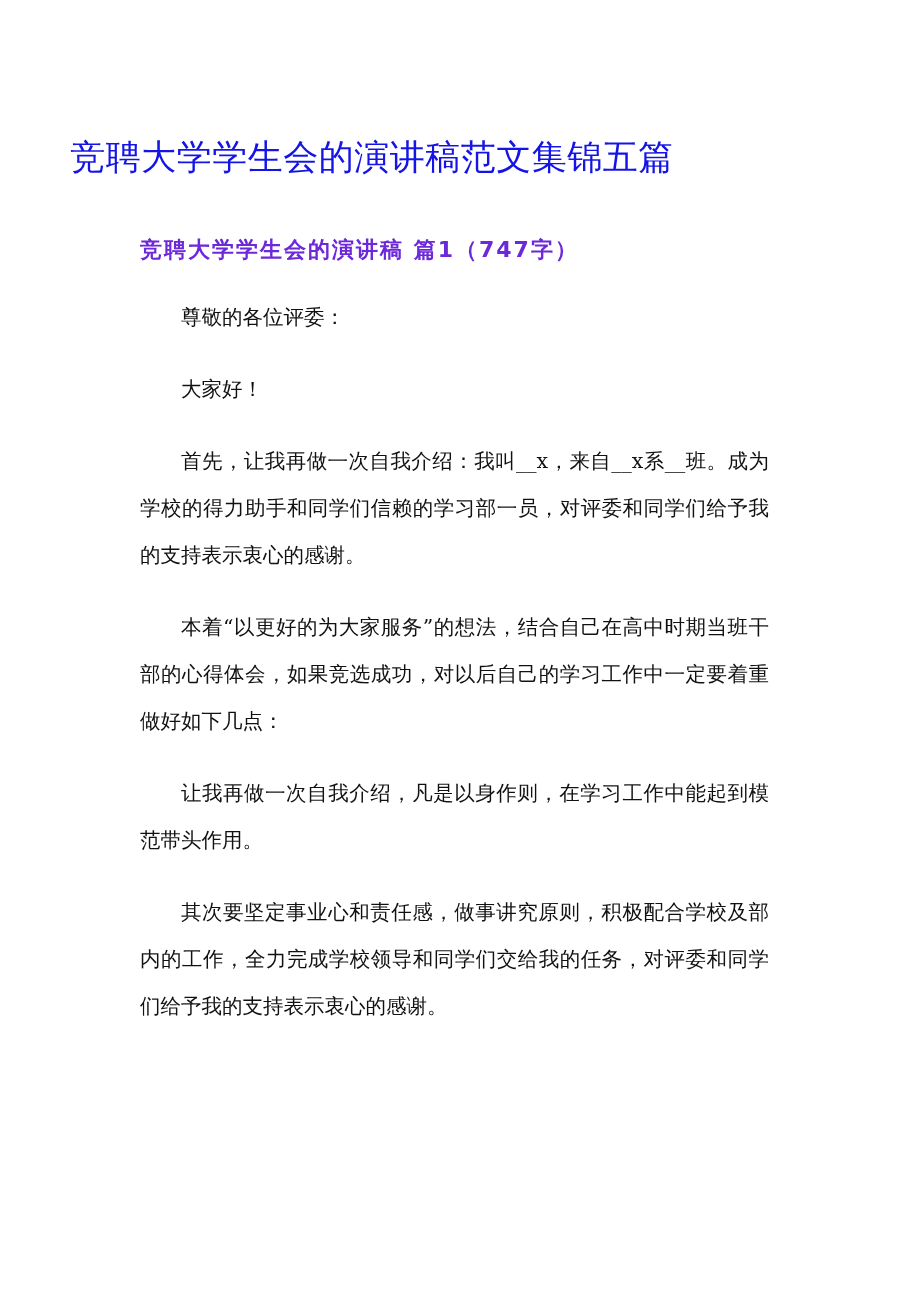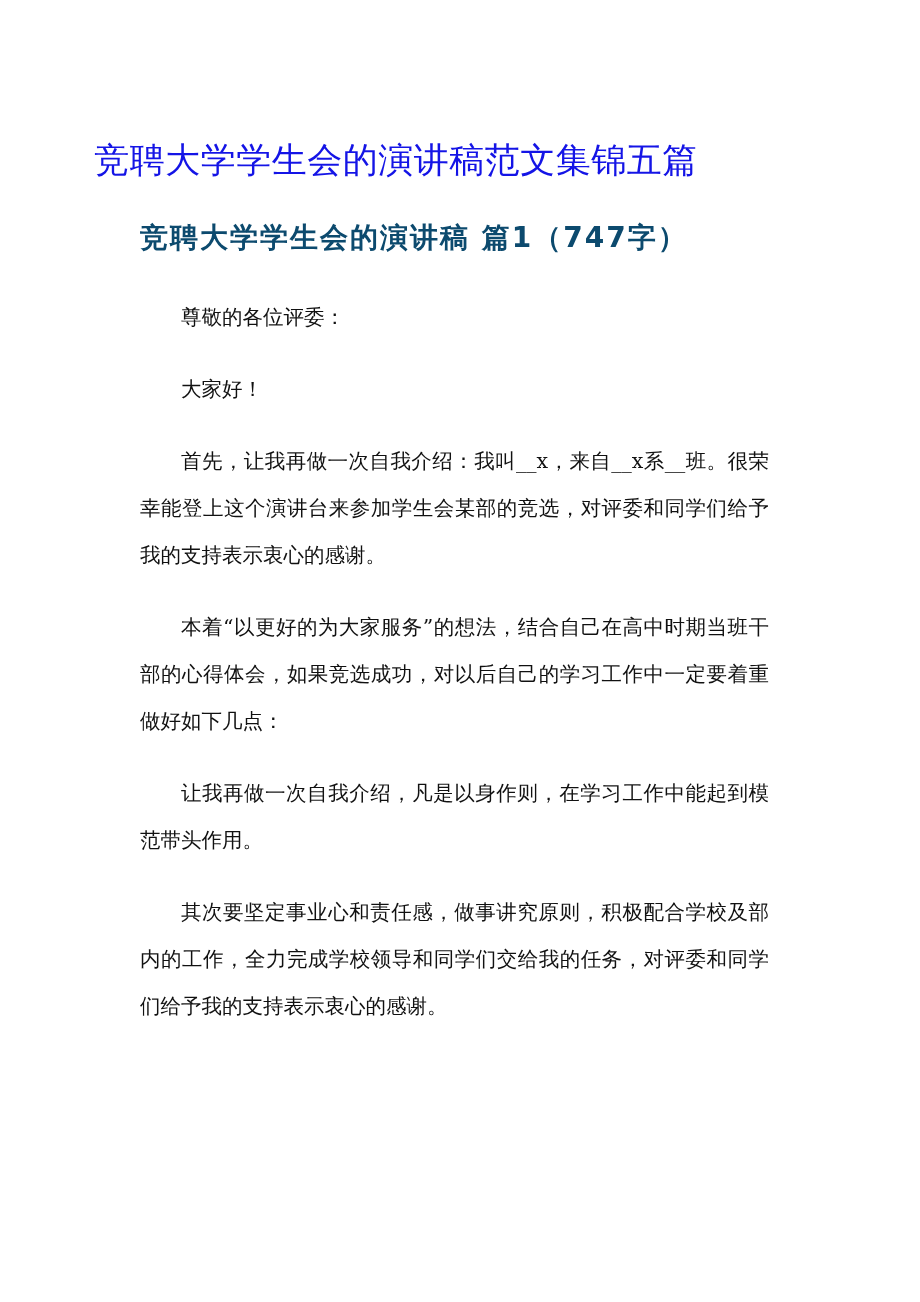--- a/index.html
+++ b/index.html
@@ -1,41 +1,41 @@
 <!DOCTYPE html>
 <html><head>
 <meta charset="utf-8">
 <style>
   html, body { margin: 0; padding: 0; background: #ffffff; }
   body { width: 920px; height: 1302px; position: relative; overflow: hidden; }
   .page { position: absolute; left: 0; top: 0; width: 920px; height: 1302px; background: #fff; }
   .title {
     position: absolute; left: 0; top: 136px; width: 744px; text-align: center;
-    font-family: Liberation Sans, sans-serif;
-    font-size: 35px; line-height: 48px; color: #1414e6; letter-spacing: 0.5px; padding-left: 24px;
+    font-family: Liberation Mono, monospace;
+    font-size: 35px; line-height: 48px; color: #1414e6; letter-spacing: 0.5px;
   }
   .subhead {
-    position: absolute; left: 140px; top: 220px;
+    position: absolute; left: 140px; top: 232px;
     font-family: "DejaVu Sans", "Liberation Sans", sans-serif;
-    font-size: 28px; line-height: 36px; font-weight: bold; color: #0c4a6e; letter-spacing: 2px;
+    font-size: 22px; line-height: 36px; font-weight: bold; color: #6d28d9; letter-spacing: 2px;
   }
   .body {
     position: absolute; left: 140px; top: 294px; width: 642px;
     font-family: "DejaVu Serif", "Liberation Serif", serif;
     font-size: 20.5px; color: #111; line-height: 47px;
   }
   .para { margin: 0 13px 25px 0; text-indent: 41px; text-align: justify; }
 </style>
 </head>
 <body>
 
 <div class="page">
   <div class="title">竞聘大学学生会的演讲稿范文集锦五篇</div>
   <div class="subhead">竞聘大学学生会的演讲稿 篇1（747字）</div>
   <div class="body">
     <p class="para">尊敬的各位评委：</p>
     <p class="para">大家好！</p>
-    <p class="para">首先，让我再做一次自我介绍：我叫__x，来自__x系__班。很荣幸能登上这个演讲台来参加学生会某部的竞选，对评委和同学们给予我的支持表示衷心的感谢。</p>
+    <p class="para">首先，让我再做一次自我介绍：我叫__x，来自__x系__班。成为学校的得力助手和同学们信赖的学习部一员，对评委和同学们给予我的支持表示衷心的感谢。</p>
     <p class="para">本着“以更好的为大家服务”的想法，结合自己在高中时期当班干部的心得体会，如果竞选成功，对以后自己的学习工作中一定要着重做好如下几点：</p>
     <p class="para">让我再做一次自我介绍，凡是以身作则，在学习工作中能起到模范带头作用。</p>
     <p class="para">其次要坚定事业心和责任感，做事讲究原则，积极配合学校及部内的工作，全力完成学校领导和同学们交给我的任务，对评委和同学们给予我的支持表示衷心的感谢。</p>
   </div>
 </div>
 
 </body></html>

